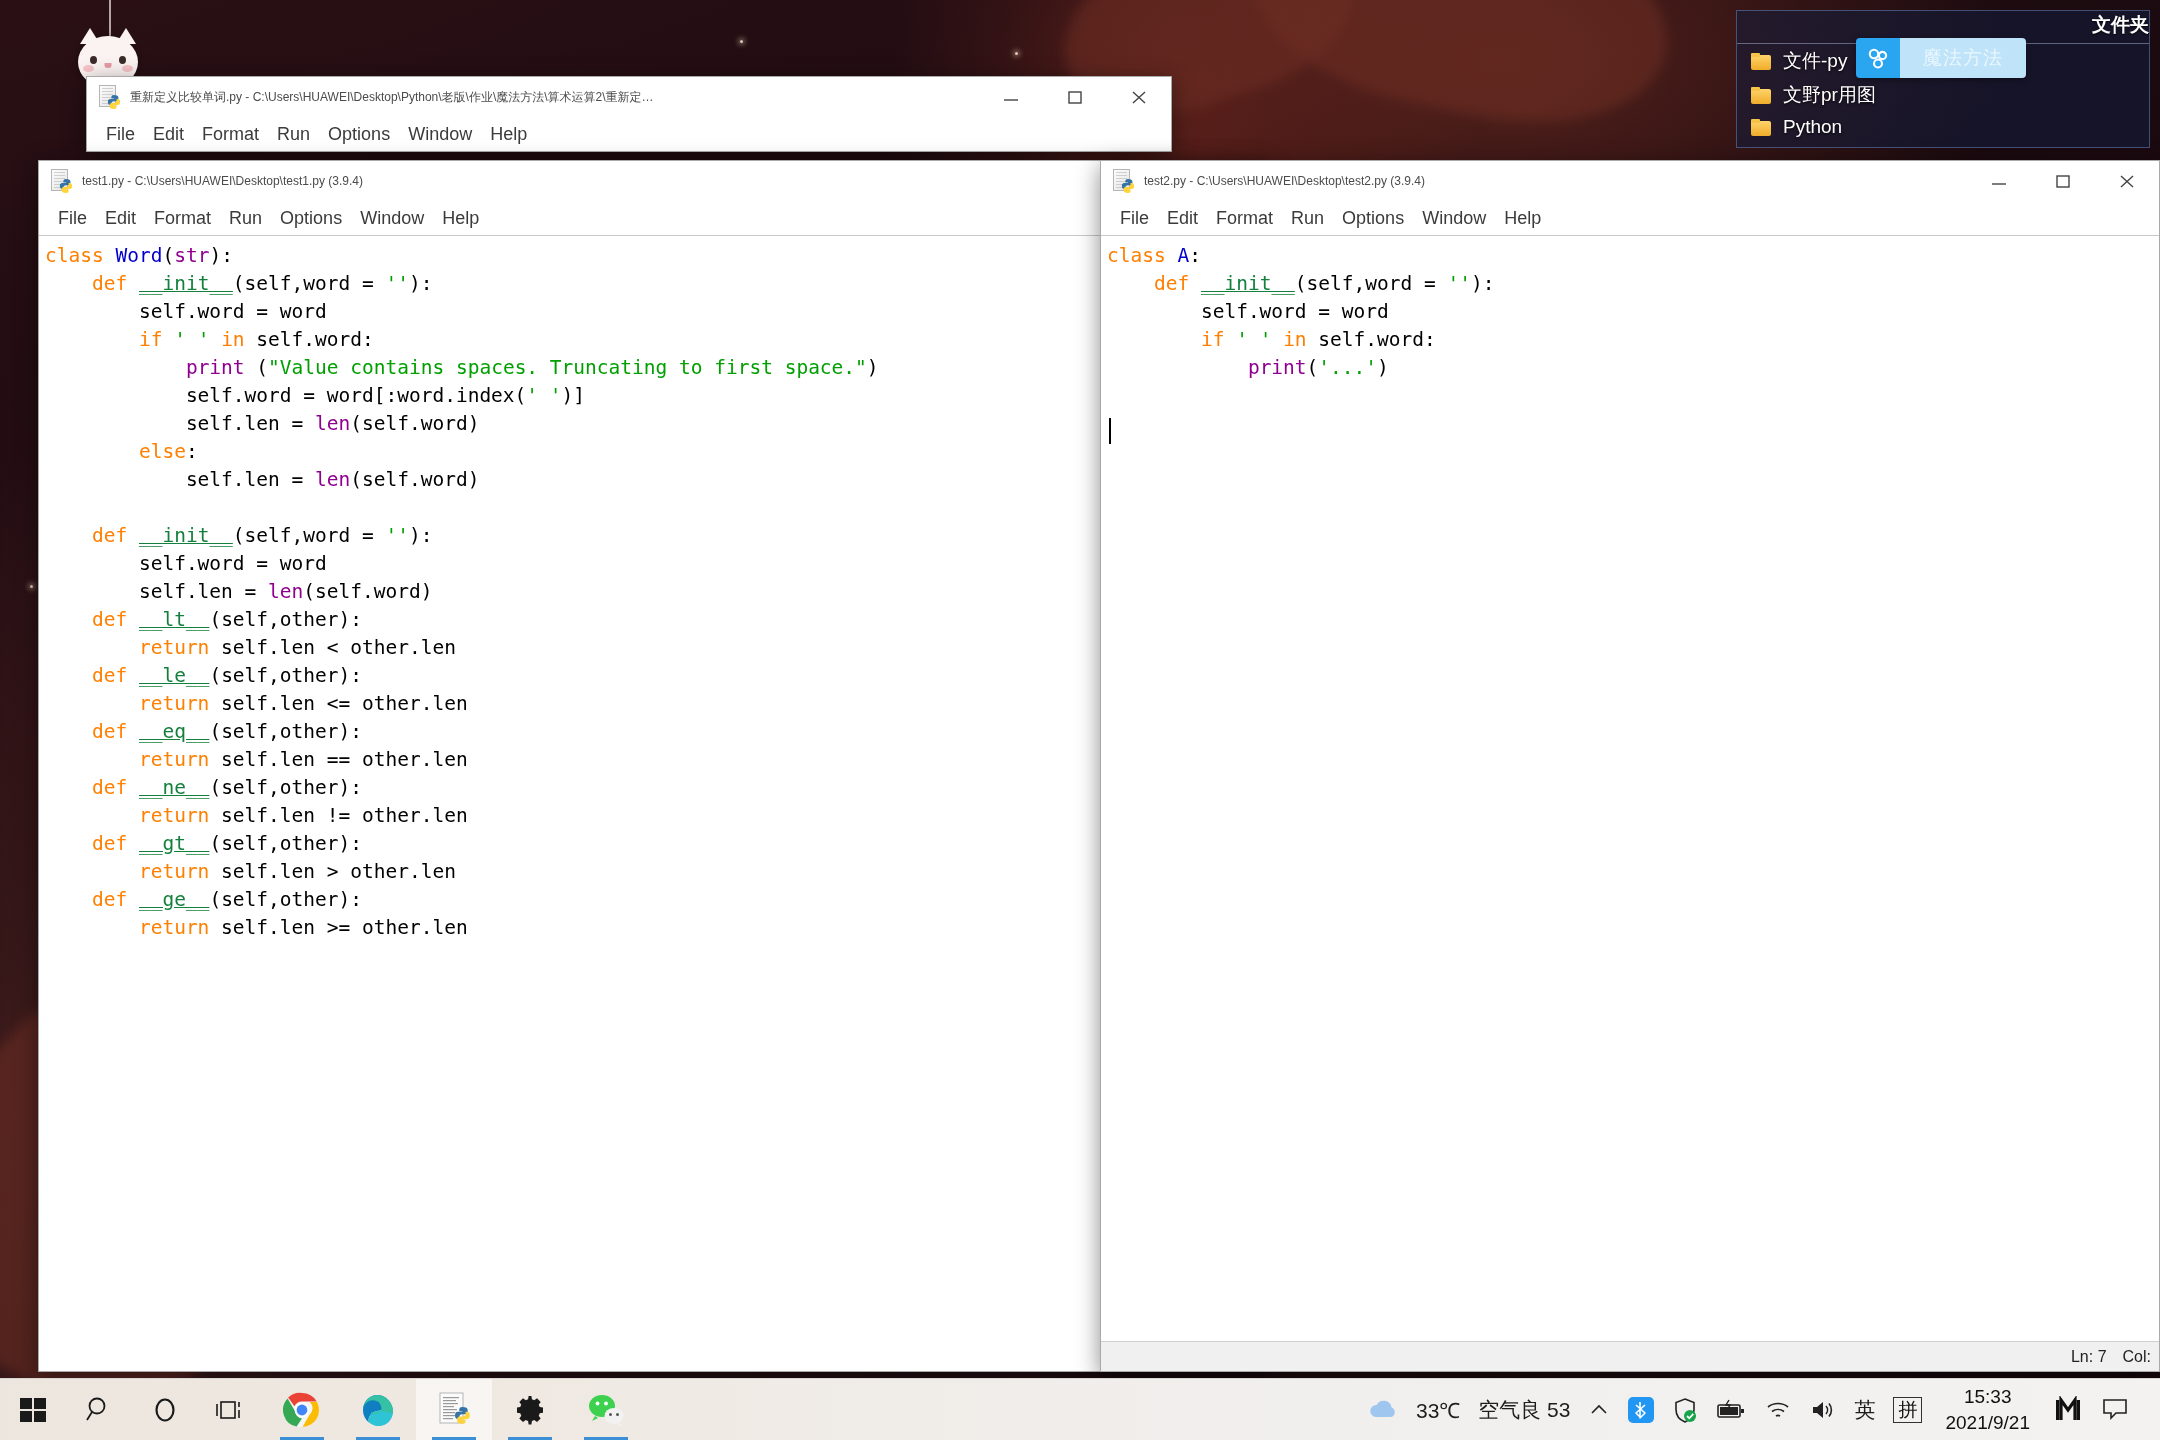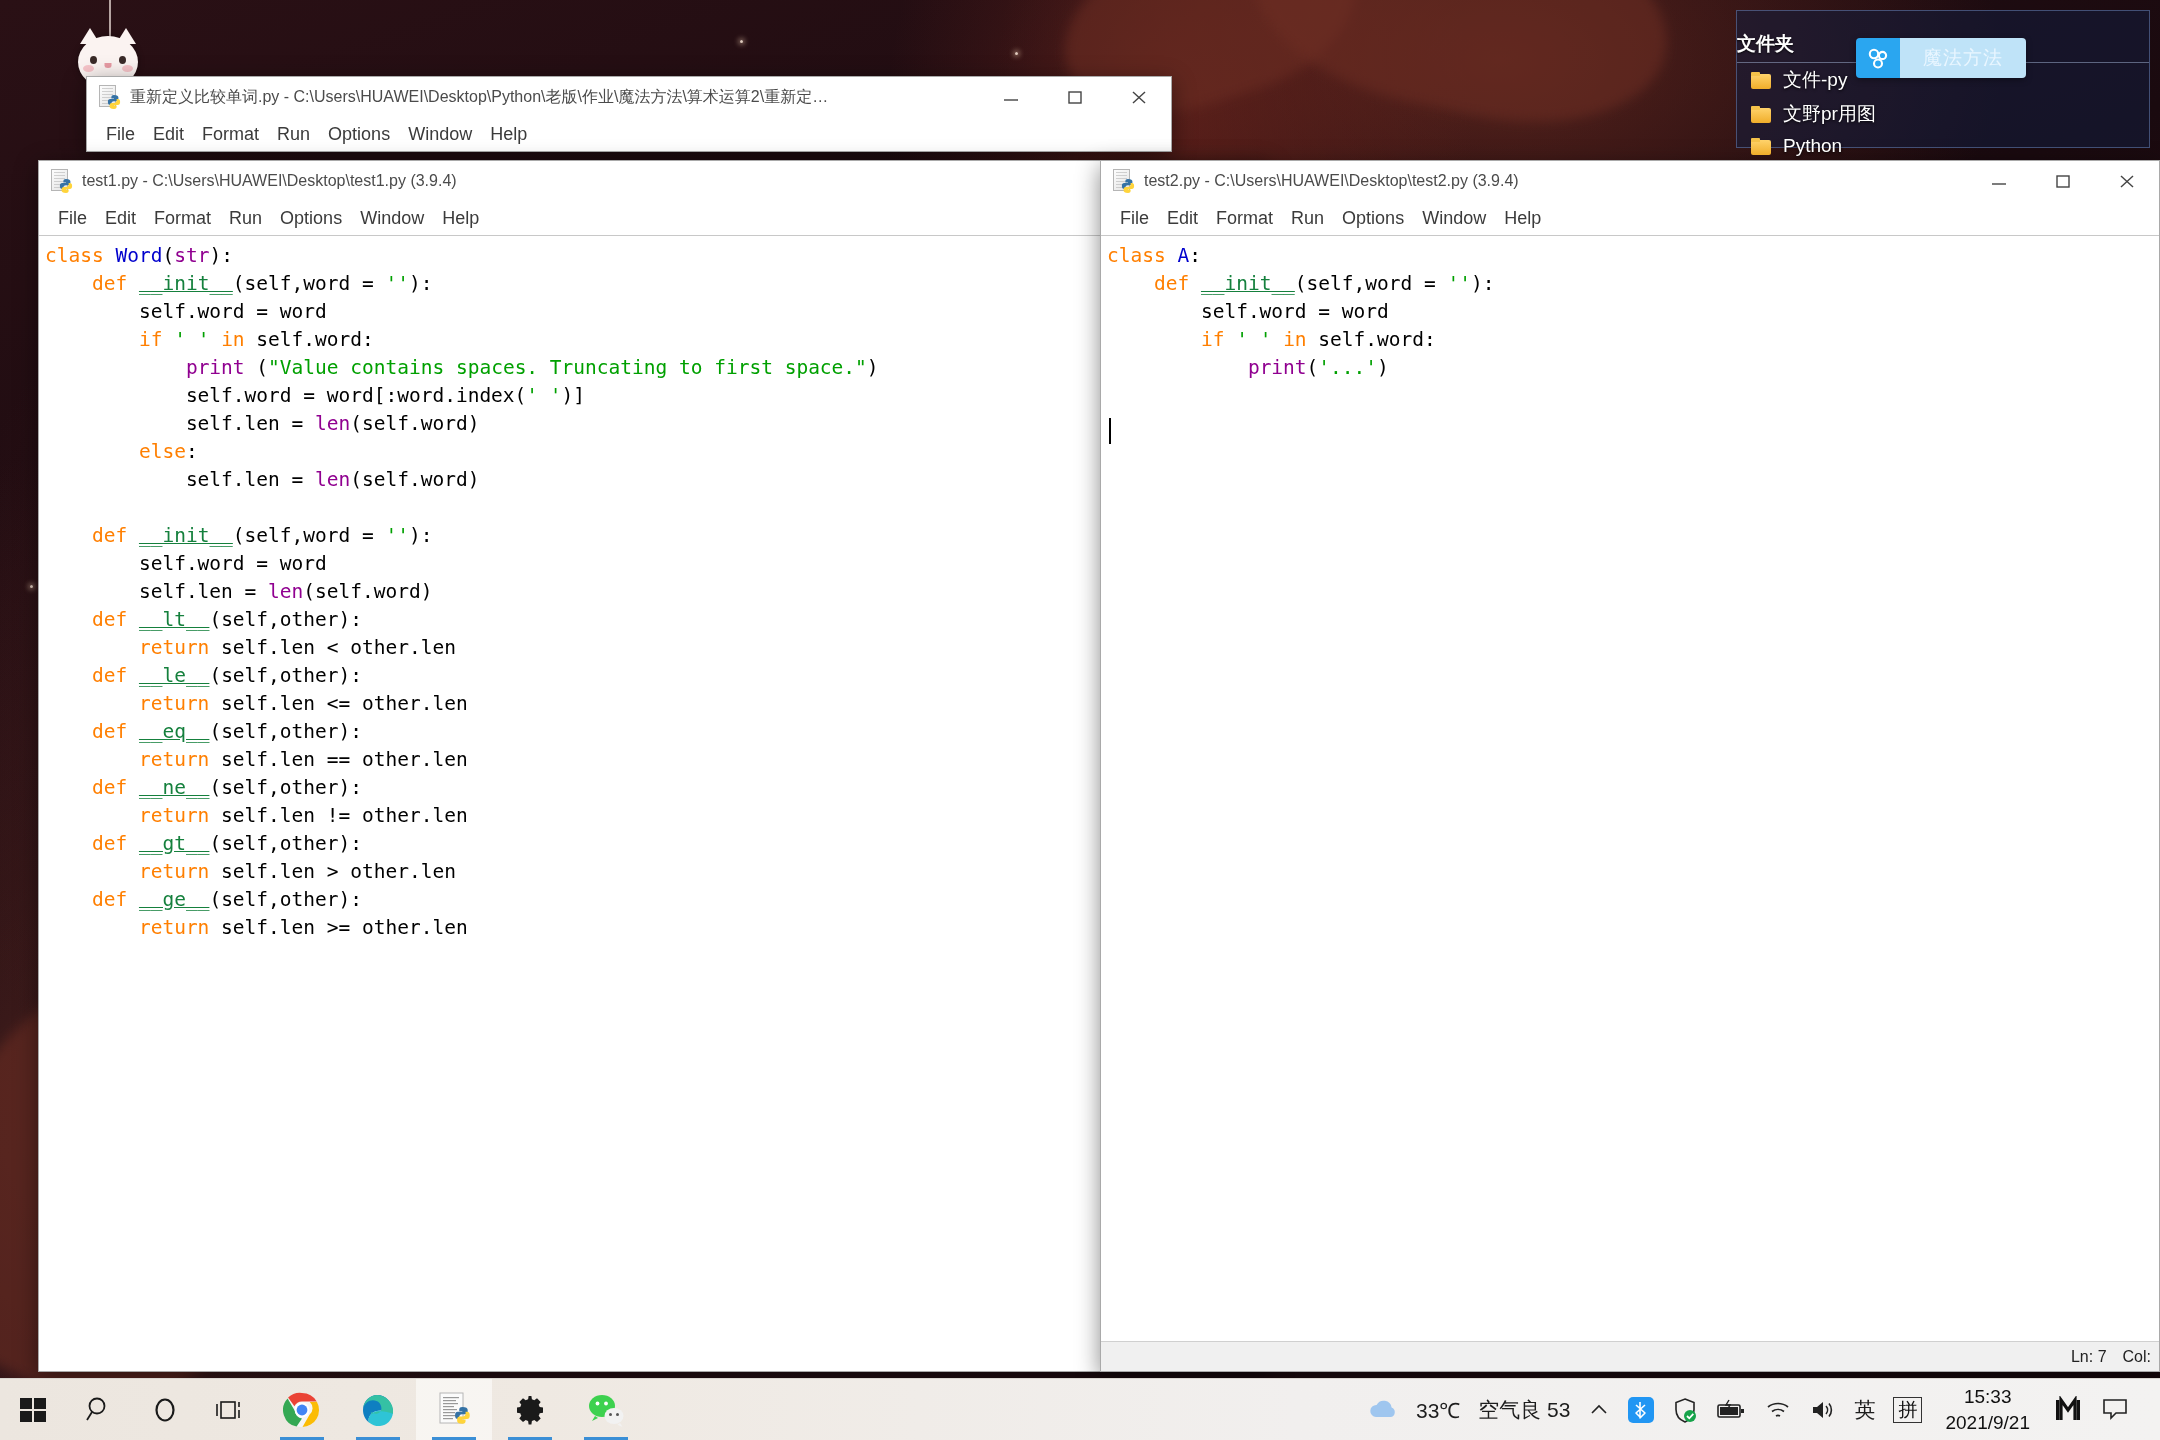--- a/index.html
+++ b/index.html
@@ -78,21 +78,21 @@
   }
   .win-icon .page:after {
     content:""; position:absolute; left:2px; top:2px; right:2px; bottom:2px;
     background: repeating-linear-gradient(to bottom, #bbb 0 1px, transparent 1px 3px);
     opacity:.65;
   }
   .win-icon .pysnake {
     position:absolute; right:0; bottom:0; width:14px; height:14px;
   }
   .win-title {
-    font-size: 16px; color: #4b4b4b; white-space: nowrap;
+    font-size: 12px; color: #4b4b4b; white-space: nowrap;
     overflow: hidden; text-overflow: ellipsis;
     font-family: "Liberation Sans", sans-serif;
   }
   .win-controls { margin-left:auto; display:flex; height:100%; }
   .wbtn {
     width: 64px; height: 40px; display:flex; align-items:center; justify-content:center;
     color:#444;
   }
   .wbtn svg { display:block; }
   .win-menubar {
@@ -141,21 +141,21 @@
 
   
   #folder-widget {
     position:absolute; left: 1736px; top: 10px; width: 414px; height: 138px;
     z-index: 40;
     background: rgba(18,30,62,0.55);
     border: 1px solid rgba(120,150,210,0.45);
     color:#fff;
   }
   #folder-widget .fw-title {
-    text-align:left; font-size:19px; font-weight:bold; padding-top:20px;
+    text-align:right; font-size:19px; font-weight:bold; padding-top:1px;
     text-shadow: 0 1px 2px rgba(0,0,0,.8);
   }
   #folder-widget .fw-rule { height:1px; background: rgba(180,200,235,0.45); margin-top:5px; }
   #folder-widget .fw-row { display:flex; align-items:center; padding: 4px 0 4px 14px; gap:12px; }
   #folder-widget .folder-icon {
     width:20px; height:17px; position:relative; flex:0 0 auto;
   }
   #folder-widget .folder-icon:before {
     content:""; position:absolute; left:0; top:2px; width:20px; height:15px;
     background: linear-gradient(180deg,#ffd36b,#f0ad2a); border-radius:1px 2px 2px 2px;

